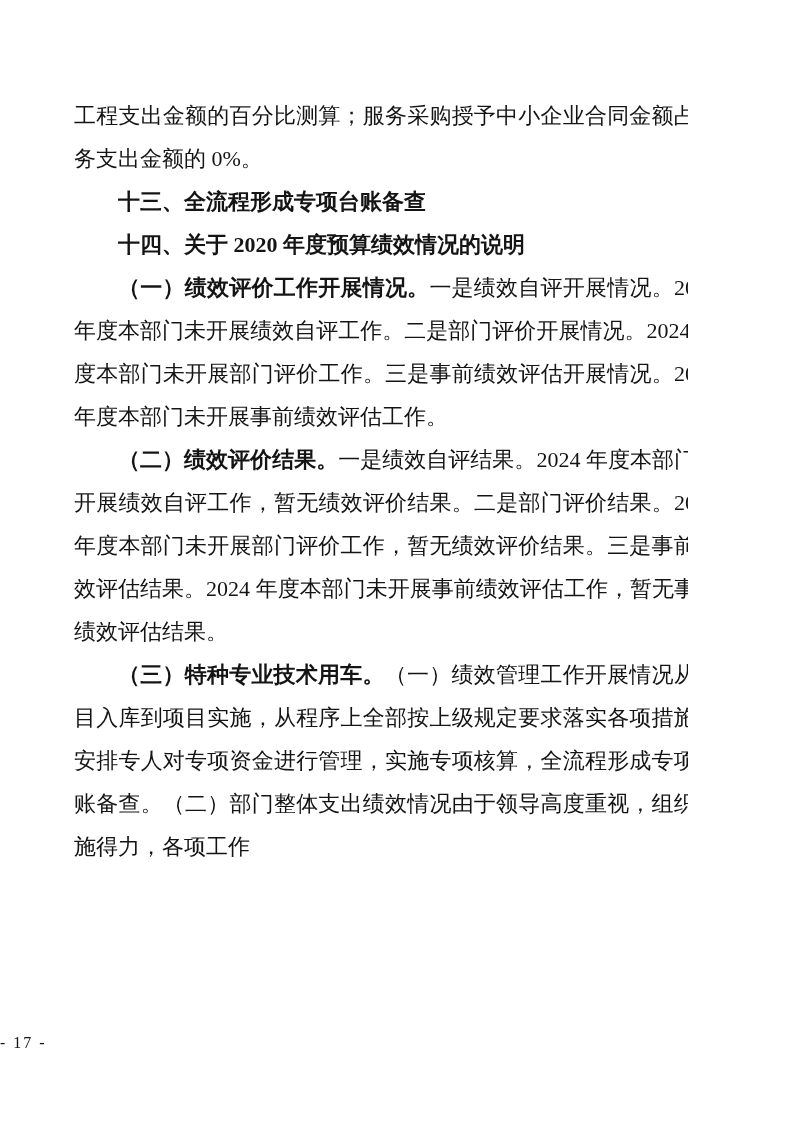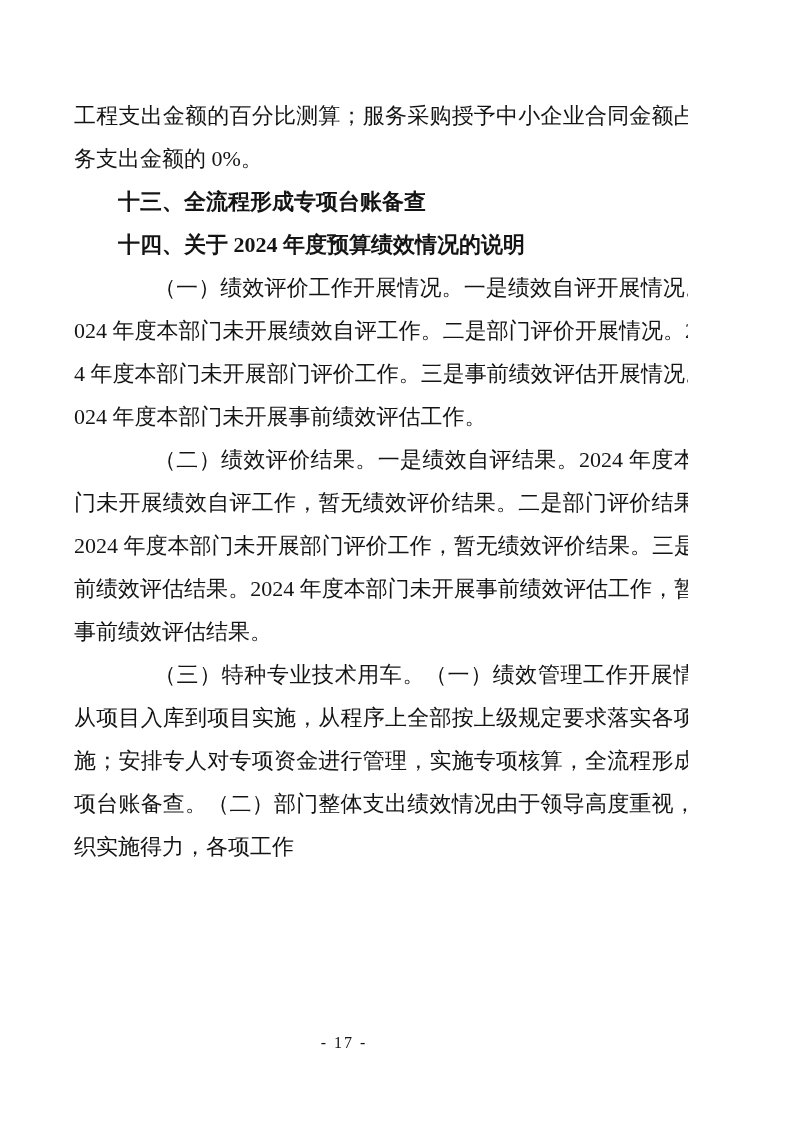--- a/index.html
+++ b/index.html
@@ -30,46 +30,45 @@
     text-justify: inter-character;
     word-break: break-all;
   }
   .indent {
     text-indent: 44px;
   }
   .heading {
     font-weight: 700;
   }
   .lead {
-    font-weight: 400;
-    margin-left: 36px;
+    font-weight: 700;
   }
   .footer {
     position: absolute;
     left: 0;
     right: 0;
     top: 1034px;
-    text-align: center;
+    text-align: left;
     font-size: 16px;
     letter-spacing: 2px;
     color: #141414;
   }
 </style>
 </head>
 <body>
 
 <div class="page">
   <div class="content">
 
     <p class="para">工程支出金额的百分比测算；服务采购授予中小企业合同金额占服务支出金额的 0%。</p>
 
     <p class="para indent heading">十三、全流程形成专项台账备查</p>
 
 
-    <p class="para indent heading">十四、关于 2024 年度预算绩效情况的说明</p>
+    <p class="para indent heading">十四、关于 2020 年度预算绩效情况的说明</p>
 
     <p class="para indent"><span class="lead">（一）绩效评价工作开展情况。</span><span>一是绩效自评开展情况。2024 年度本部门未开展绩效自评工作。二是部门评价开展情况。2024 年度本部门未开展部门评价工作。三是事前绩效评估开展情况。2024 年度本部门未开展事前绩效评估工作。</span></p>
 
     <p class="para indent"><span class="lead">（二）绩效评价结果。</span><span>一是绩效自评结果。2024 年度本部门未开展绩效自评工作，暂无绩效评价结果。二是部门评价结果。2024 年度本部门未开展部门评价工作，暂无绩效评价结果。三是事前绩效评估结果。2024 年度本部门未开展事前绩效评估工作，暂无事前绩效评估结果。</span></p>
 
     <p class="para indent"><span class="lead">（三）特种专业技术用车。</span><span>（一）绩效管理工作开展情况从项目入库到项目实施，从程序上全部按上级规定要求落实各项措施；安排专人对专项资金进行管理，实施专项核算，全流程形成专项台账备查。（二）部门整体支出绩效情况由于领导高度重视，组织实施得力，各项工作</span></p>
 
   </div>
 
   <div class="footer">- 17 -</div>

